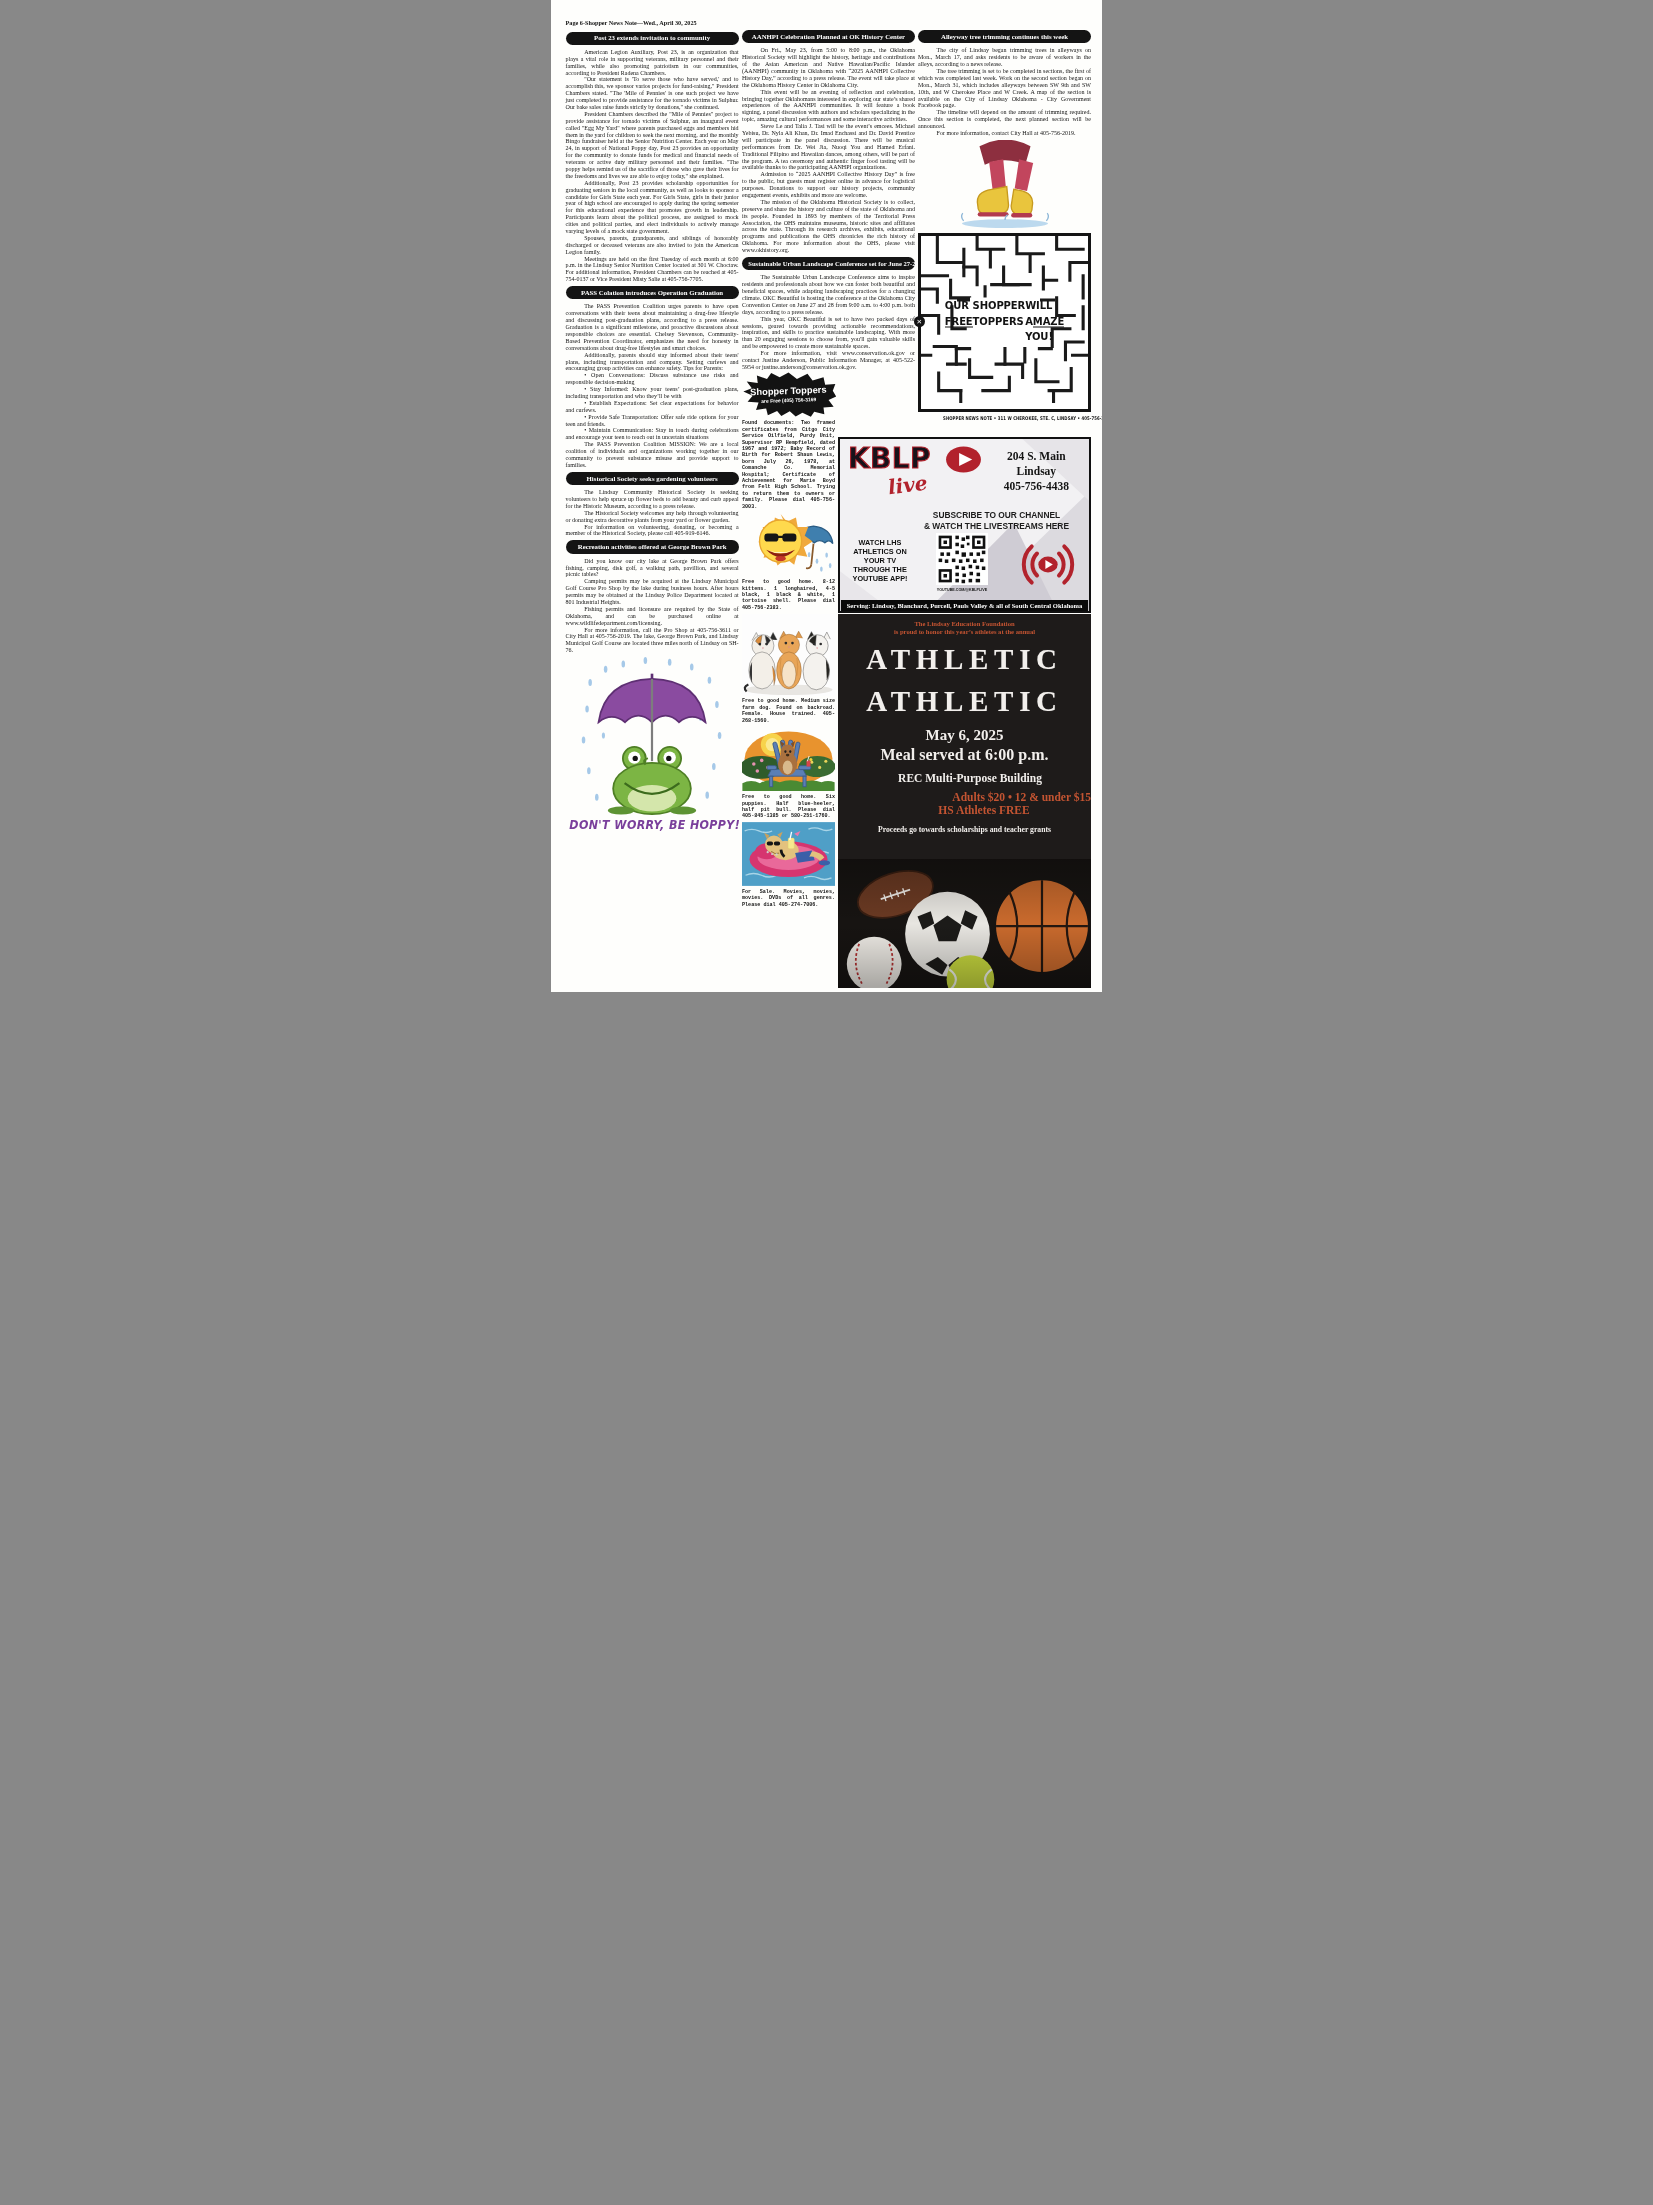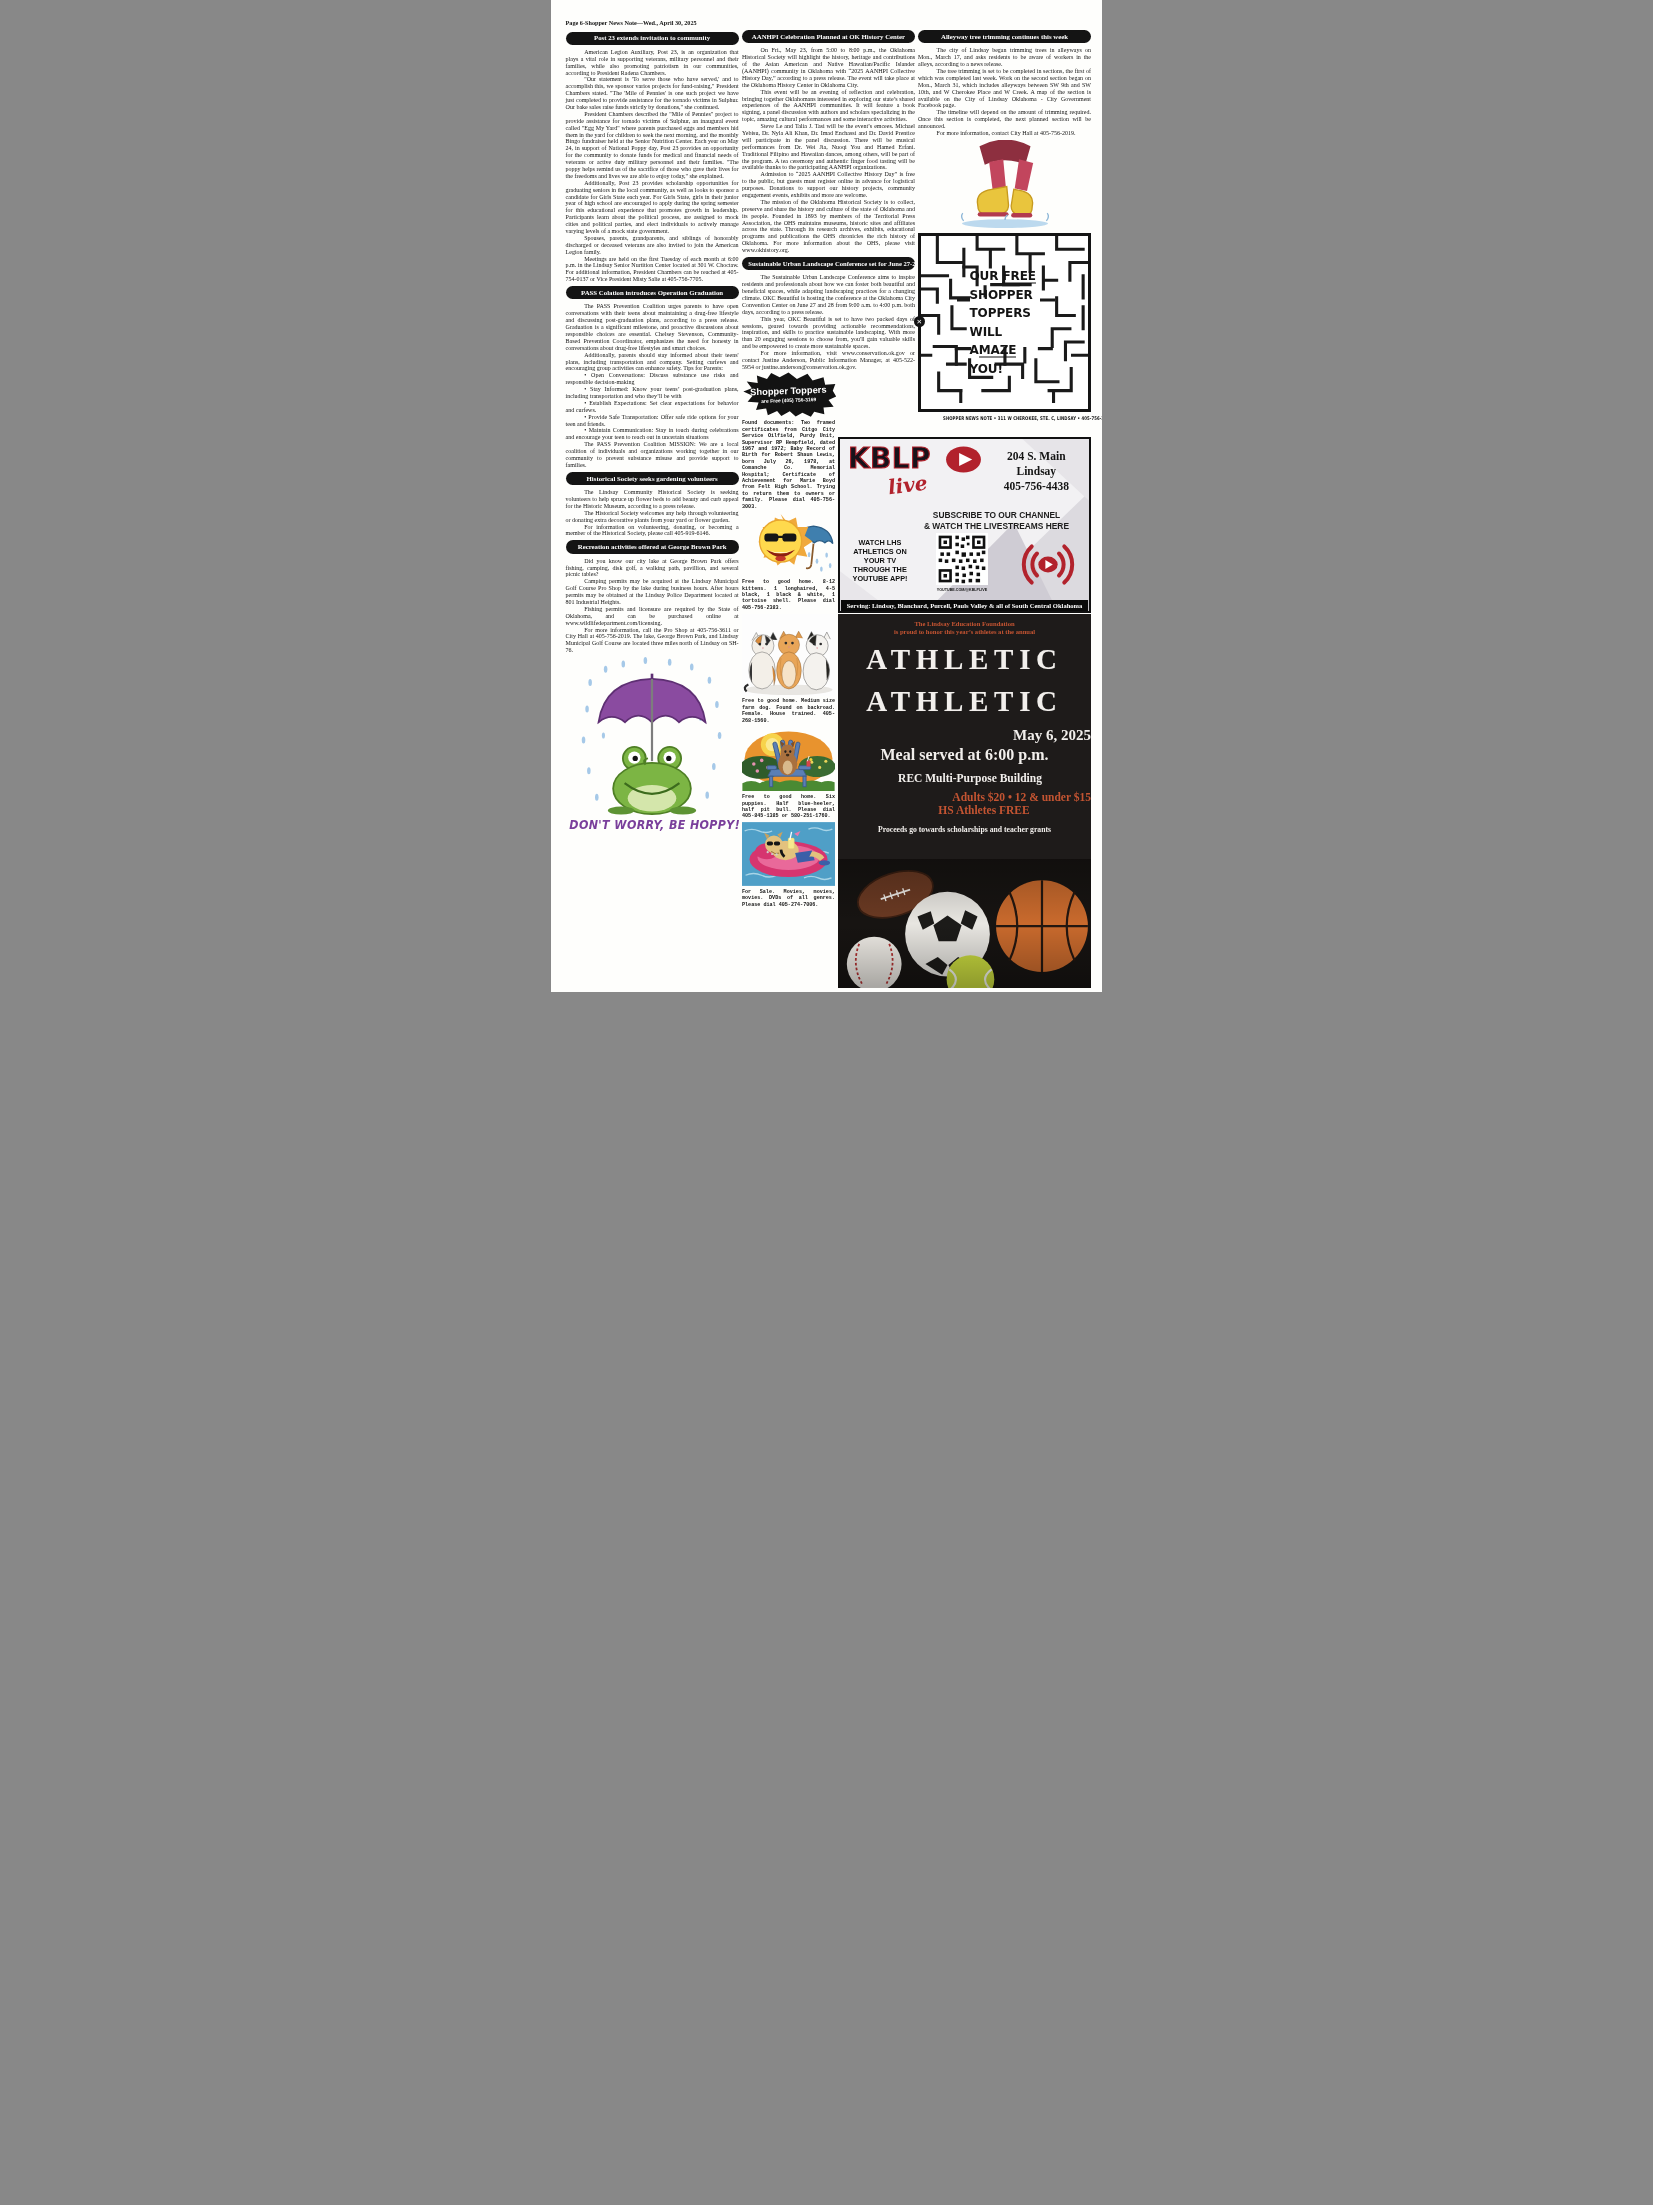--- a/index.html
+++ b/index.html
@@ -20,23 +20,23 @@
   .frog-caption{font-family:"DejaVu Sans",sans-serif;font-weight:bold;font-style:italic;
         font-size:11.5px;color:#7a3f9b;text-align:center;letter-spacing:0.4px;white-space:nowrap;
         display:block;margin-top:0.9px;}
   .fitw{display:inline-block;}
   
   #strip{width:93px;}
   
   .maze{position:relative;border:3.1px solid #141414;height:173px;margin-top:4.4px;background:#fff;}
   .maze svg{position:absolute;left:0;top:0;}
   .maze-label{position:absolute;left:50%;top:50%;transform:translate(-50%,-50%);
-        background:#fff;width:70px;height:49px;display:flex;flex-direction:column;
+        background:#fff;width:70px;height:49px;display:flex;flex-direction:row;
         justify-content:center;font-family:"DejaVu Sans",sans-serif;
-        font-weight:bold;font-size:12px;line-height:1.55;letter-spacing:-0.1px;}
+        font-weight:bold;font-size:10px;line-height:1.55;letter-spacing:-0.1px;}
   .maze-label .u{border-bottom:1.1px solid #141414;}
   .maze-start{position:absolute;left:-7.5px;top:80px;width:11.5px;height:11.5px;border-radius:50%;
         background:#141414;color:#fff;font-family:"DejaVu Sans",sans-serif;font-weight:bold;
         font-size:6.6px;display:flex;align-items:center;justify-content:center;}
   .maze-caption{font-family:"DejaVu Sans",sans-serif;font-weight:bold;font-size:5px;
         letter-spacing:0.1px;text-align:center;margin-top:3.5px;white-space:nowrap;}
   
   #ads{position:absolute;left:287px;top:437px;width:253px;}
   .kblp{position:relative;border:2.6px solid #111;height:172px;background:#fdba74;overflow:hidden;}
   .kblp-bg{position:absolute;left:0;top:0;width:100%;height:100%;}
@@ -56,21 +56,21 @@
   .kblp-qr-caption{font-family:"Liberation Sans",sans-serif;font-weight:bold;font-size:3.7px;margin-top:0.9px;}
   .kblp-signal{position:absolute;right:8px;top:101px;}
   .kblp-serving{position:absolute;left:0;bottom:0;width:100%;background:#090909;color:#fff;
         text-align:center;font-weight:bold;font-size:6.6px;padding:1.8px 0;white-space:nowrap;}
   .banquet{position:relative;margin-top:1.3px;height:374px;background:#1e1b1a;color:#f2efec;
         text-align:center;overflow:hidden;}
   .bq-intro{color:#c35432;font-weight:bold;font-size:6.6px;line-height:1.35;padding-top:5.3px;}
   .bq-title{font-weight:bold;font-size:29px;letter-spacing:5.7px;line-height:1.05;margin-top:7px;
         text-shadow:0 0 0.9px #555;}
   .bq-title2{margin-top:11.5px;}
-  .bq-date{font-weight:bold;font-size:15px;margin-top:10.6px;text-align:right;}
+  .bq-date{font-weight:bold;font-size:15px;margin-top:10.6px;}
   .bq-meal{font-weight:bold;font-size:16px;margin-top:2px;}
   .bq-loc{font-weight:bold;font-size:11.5px;margin-top:8px;padding-left:11px;}
   .bq-price{color:#c35432;font-weight:bold;font-size:11.5px;margin-top:6.2px;text-align:right;}
   .bq-free{color:#c35432;font-weight:bold;font-size:11.5px;margin-top:1.8px;padding-left:39px;}
   .bq-proceeds{font-weight:bold;font-size:7.7px;margin-top:8.8px;}
   .bq-balls{position:absolute;left:0;bottom:0;}
   .starburst{position:relative;width:97px;height:47px;margin:0 0 1.8px -1.8px;}
   .starburst svg{position:absolute;left:0;top:0;}
   .sb-text{position:absolute;left:0;top:0;width:100%;height:100%;display:flex;flex-direction:column;
         align-items:center;justify-content:center;color:#fff;font-family:"Liberation Sans",sans-serif;

